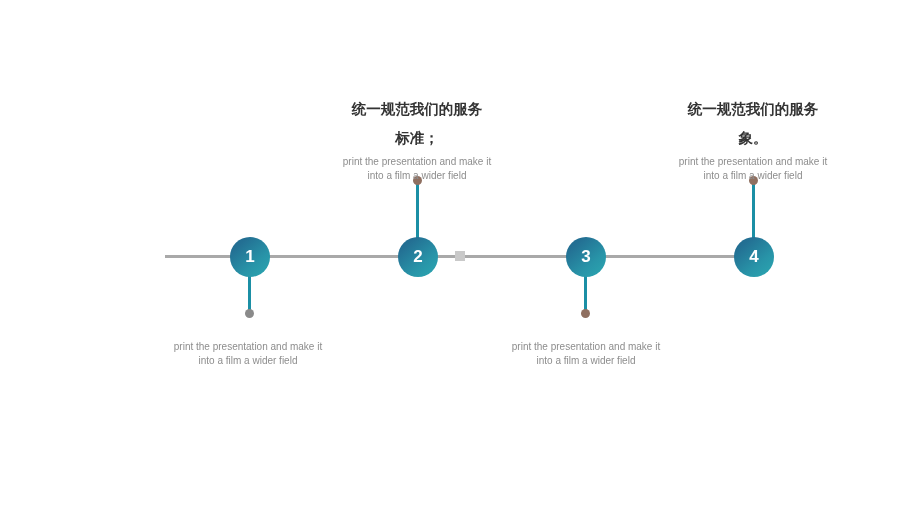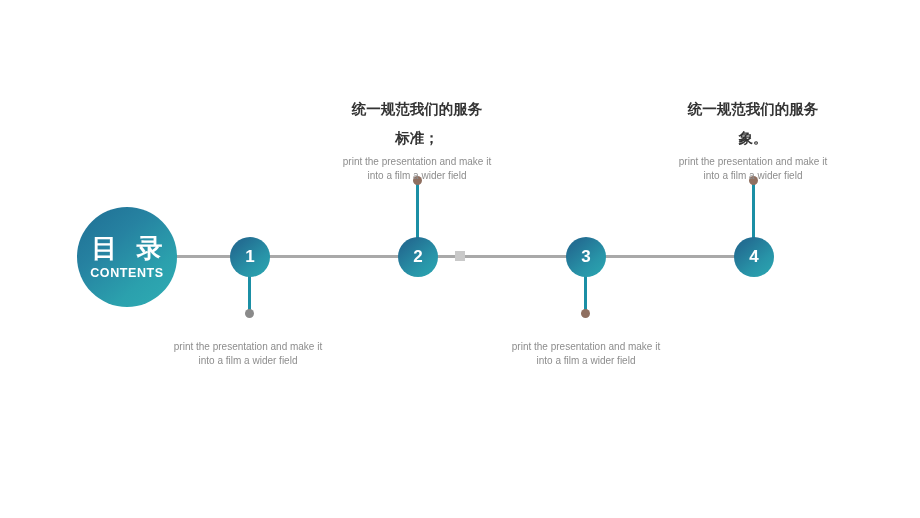--- a/index.html
+++ b/index.html
@@ -154,24 +154,20 @@
   .block-4 { left: 628px; top: 83px; }
 </style>
 </head>
 <body>
 
 <div id="slide">
 
   <div class="timeline-line"></div>
   <div class="line-marker"></div>
 
-  <div class="contents-circle">
-    <div class="contents-cn">目 录</div>
-    <div class="contents-en">CONTENTS</div>
-  </div>
 
   <div class="stem stem-1"></div>
   <div class="stem-dot dot-1 dot-gray"></div>
   <div class="node node-1">
     <span>1</span>
   </div>
 
   <div class="stem stem-2"></div>
   <div class="stem-dot dot-2 dot-tan"></div>
   <div class="node node-2">

